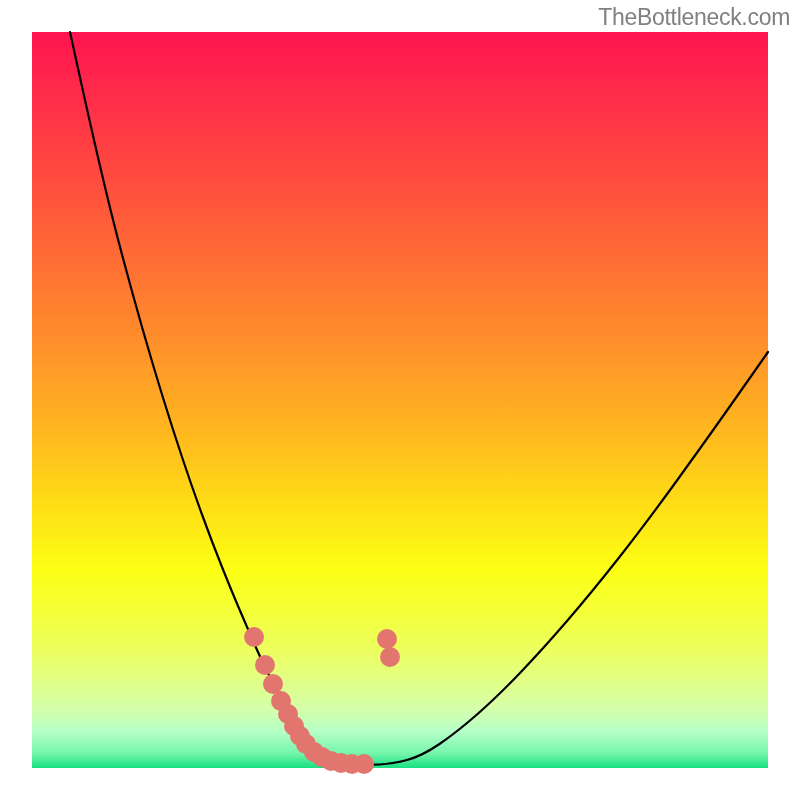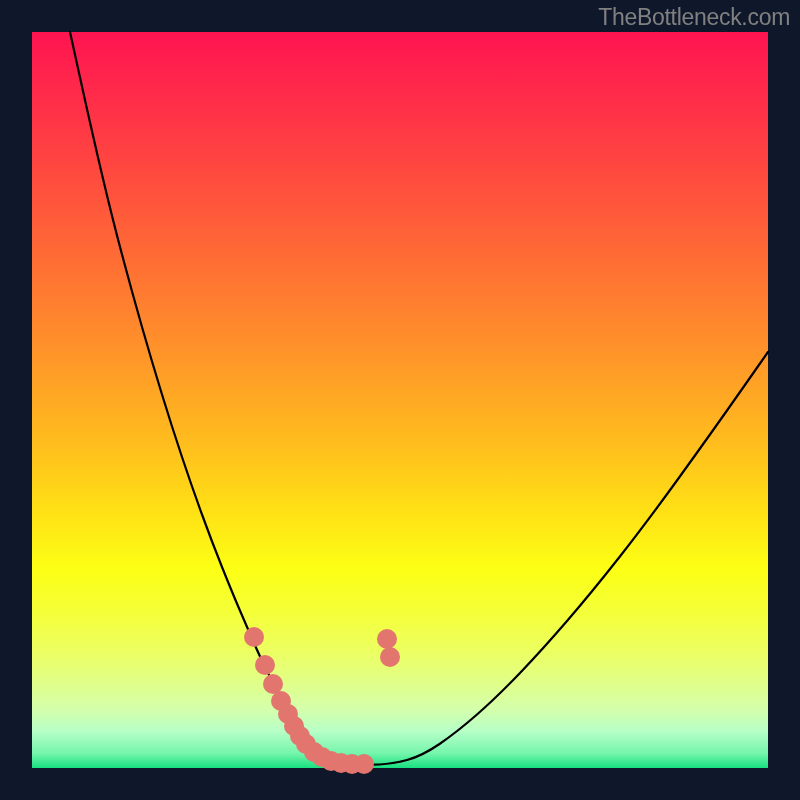--- a/index.html
+++ b/index.html
@@ -10,21 +10,21 @@
     overflow: hidden;
     background: #000;
     font-family: Arial, Helvetica, sans-serif;
   }
   .frame {
     position: absolute;
     top: 0;
     left: 0;
     width: 800px;
     height: 800px;
-    background: #0f172a;
+    background: #ffffff;
   }
   .plot-area {
     position: absolute;
     top: 32px;
     left: 32px;
     width: 736px;
     height: 736px;
     
     background: linear-gradient(to bottom,
       #ff1450 0%,

